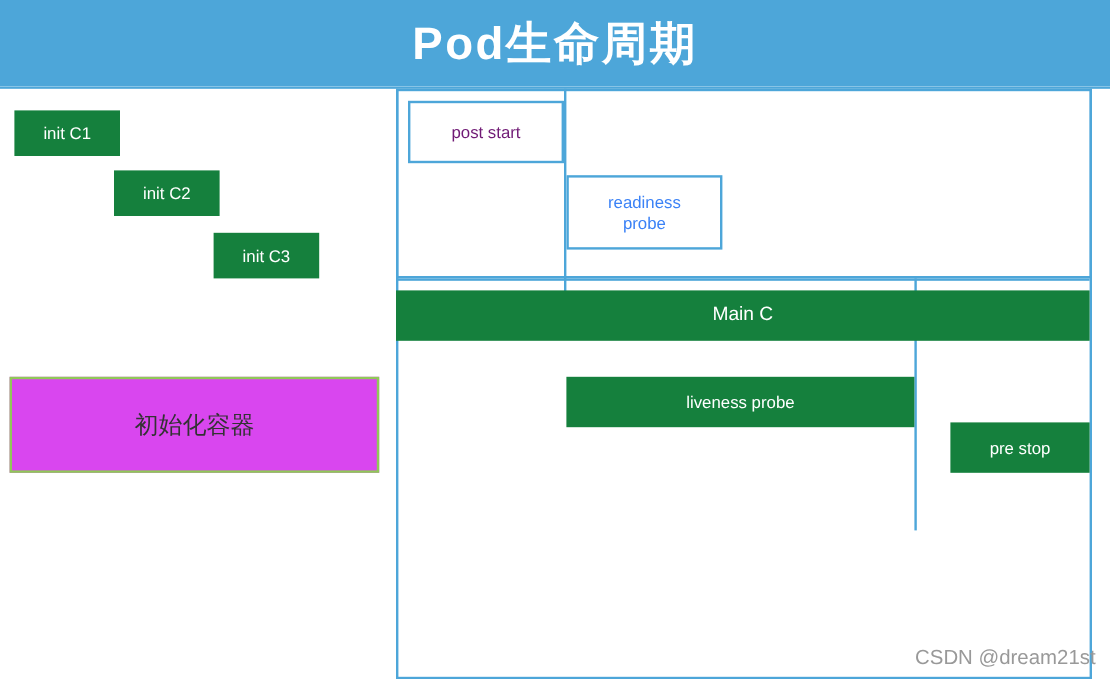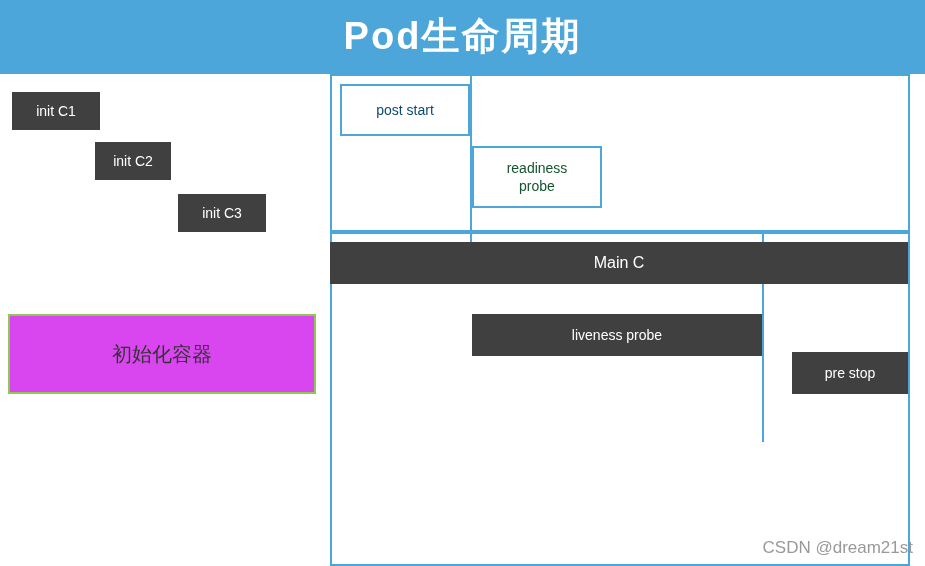--- a/index.html
+++ b/index.html
@@ -36,21 +36,21 @@
 
     .diagram-area {
       flex: 1;
       background: #fff;
       position: relative;
       border-top: 2px solid #4da6d9;
     }
 
     
     .block-blue {
-      background: #404040;
+      background: #15803d;
       color: #fff;
       display: flex;
       align-items: center;
       justify-content: center;
       font-size: 15px;
       font-weight: 500;
       position: absolute;
       white-space: nowrap;
     }
 
@@ -60,21 +60,21 @@
       top: 18px;
       width: 88px;
       height: 38px;
       font-size: 14px;
     }
 
     
     .init-c2 {
       left: 95px;
       top: 68px;
-      width: 76px;
+      width: 88px;
       height: 38px;
       font-size: 14px;
     }
 
     
     .init-c3 {
       left: 178px;
       top: 120px;
       width: 88px;
       height: 38px;
@@ -93,33 +93,33 @@
 
     
     .post-start {
       left: 340px;
       top: 10px;
       width: 130px;
       height: 52px;
       font-size: 14px;
       background: #fff;
       border: 2px solid #4da6d9;
-      color: #0c4a6e;
+      color: #701a75;
     }
 
     
     .readiness-probe {
       left: 472px;
       top: 72px;
       width: 130px;
       height: 62px;
       font-size: 14px;
       background: #fff;
       border: 2px solid #4da6d9;
-      color: #14532d;
+      color: #3b82f6;
       white-space: normal;
       text-align: center;
       line-height: 1.3;
     }
 
     
     .main-c {
       left: 330px;
       top: 168px;
       width: 578px;

